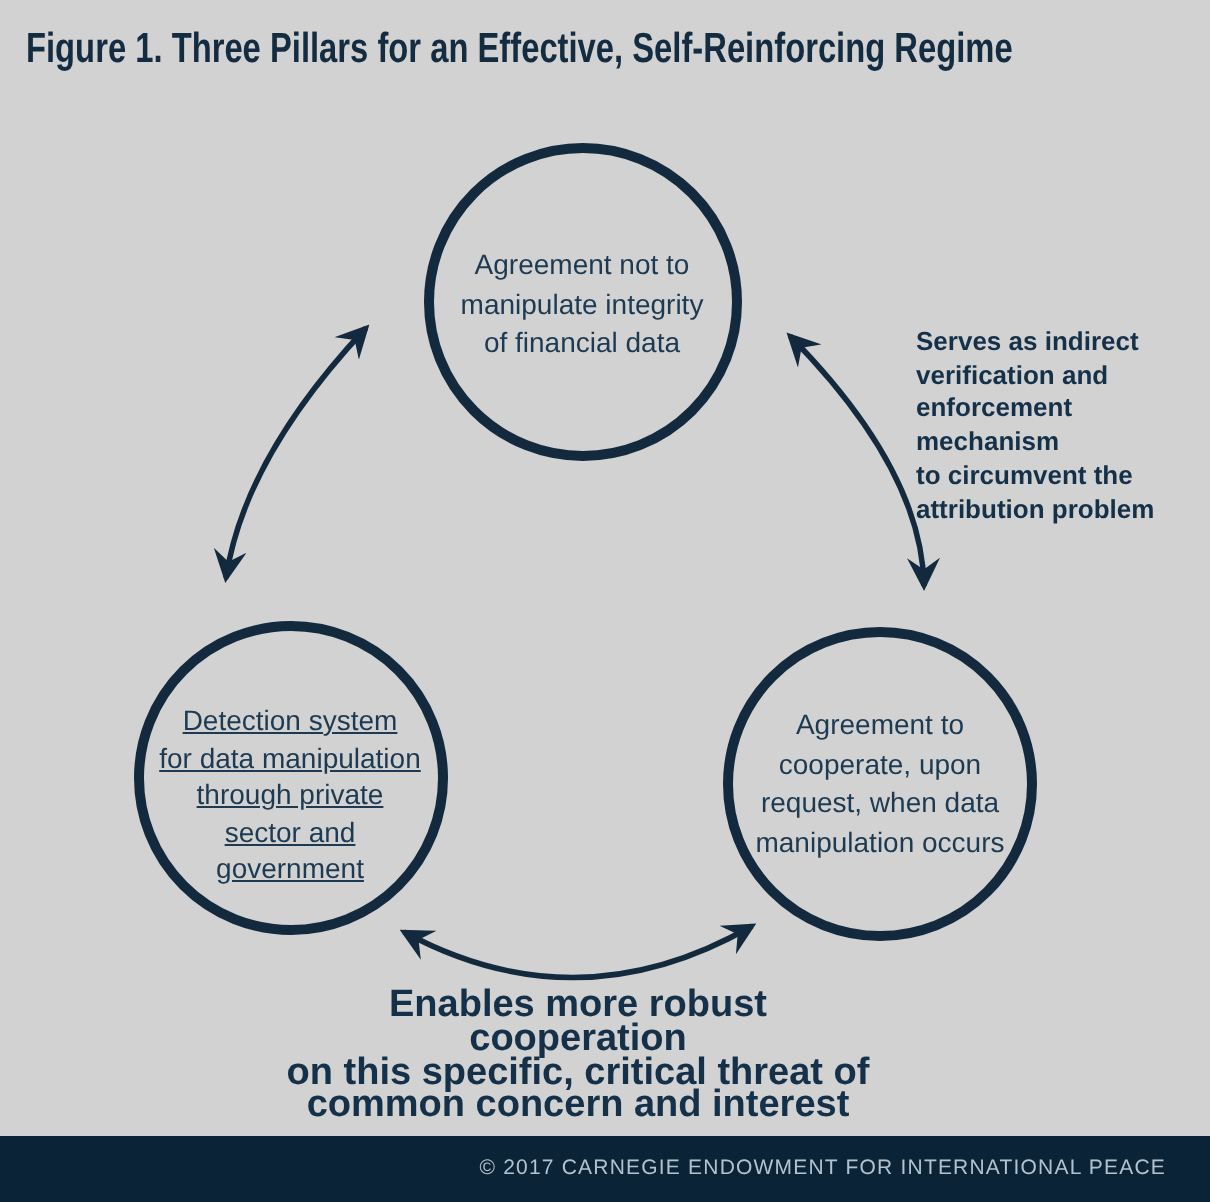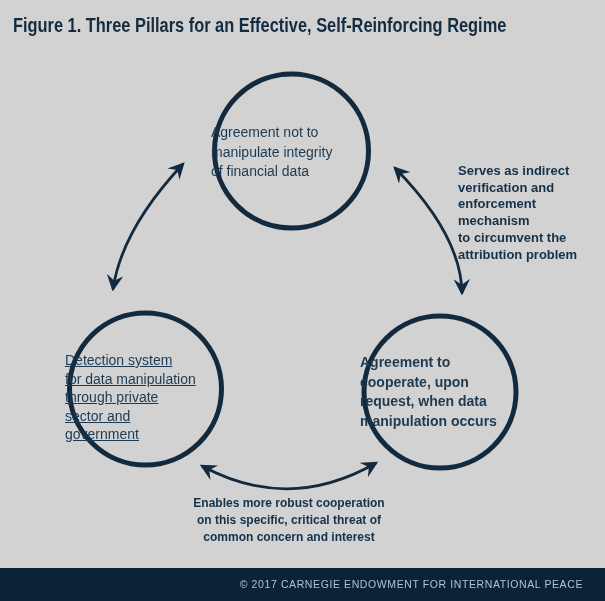--- a/index.html
+++ b/index.html
@@ -23,30 +23,30 @@
     transform: scaleX(0.78);
     transform-origin: 0 0;
     letter-spacing: 0px;
   }
   #diagram-svg {
     position: absolute;
     left: 0; top: 0;
   }
   .circle-text {
     position: absolute;
-    text-align: left;
+    text-align: center;
     white-space: pre-line;
     font-size: 14px;
     line-height: 19.5px;
     color: #1d3a52;
     width: 160px;
   }
   #top-circle-text    { left: 211px; top: 123px; }
   #bleft-circle-text  { left:  65px; top: 351px; line-height: 18.5px; text-decoration: underline; }
-  #bright-circle-text { left: 360px; top: 353px; font-weight: bold; }
+  #bright-circle-text { left: 360px; top: 353px; }
   .edge-label {
     position: absolute;
     font-weight: bold;
     font-size: 13px;
     line-height: 16px;
     color: #15314a;
     white-space: pre-line;
   }
   #left-edge-label {
     left: 14px; top: 178px; width: 108px;
@@ -54,21 +54,21 @@
     line-height: 15.5px;
   }
   #right-edge-label {
     left: 458px; top: 163px; width: 152px;
     text-align: left;
     line-height: 16.7px;
   }
   #bottom-edge-label {
     left: 138px; top: 495px; width: 302px;
     text-align: center;
-    font-size: 12px;
+    font-size: 19px;
     line-height: 16.8px;
   }
   #footer-bar {
     position: absolute;
     left: 0; bottom: 0;
     width: 605px; height: 33px;
     background: #0a2336;
   }
   #footer-credit {
     position: absolute;

